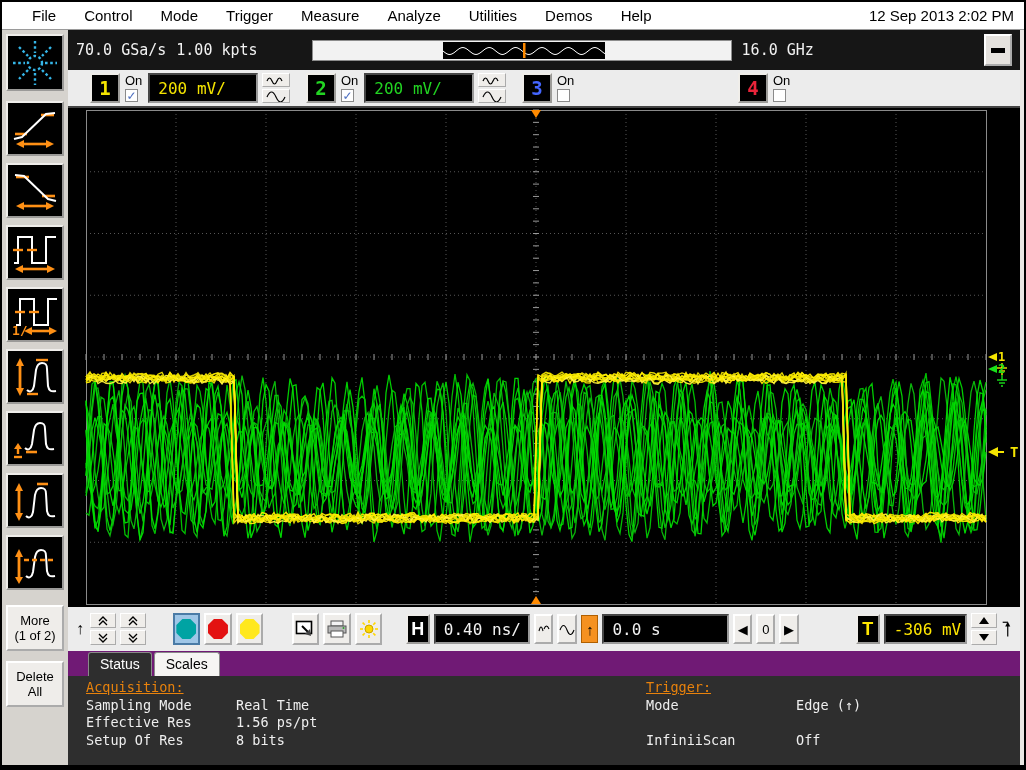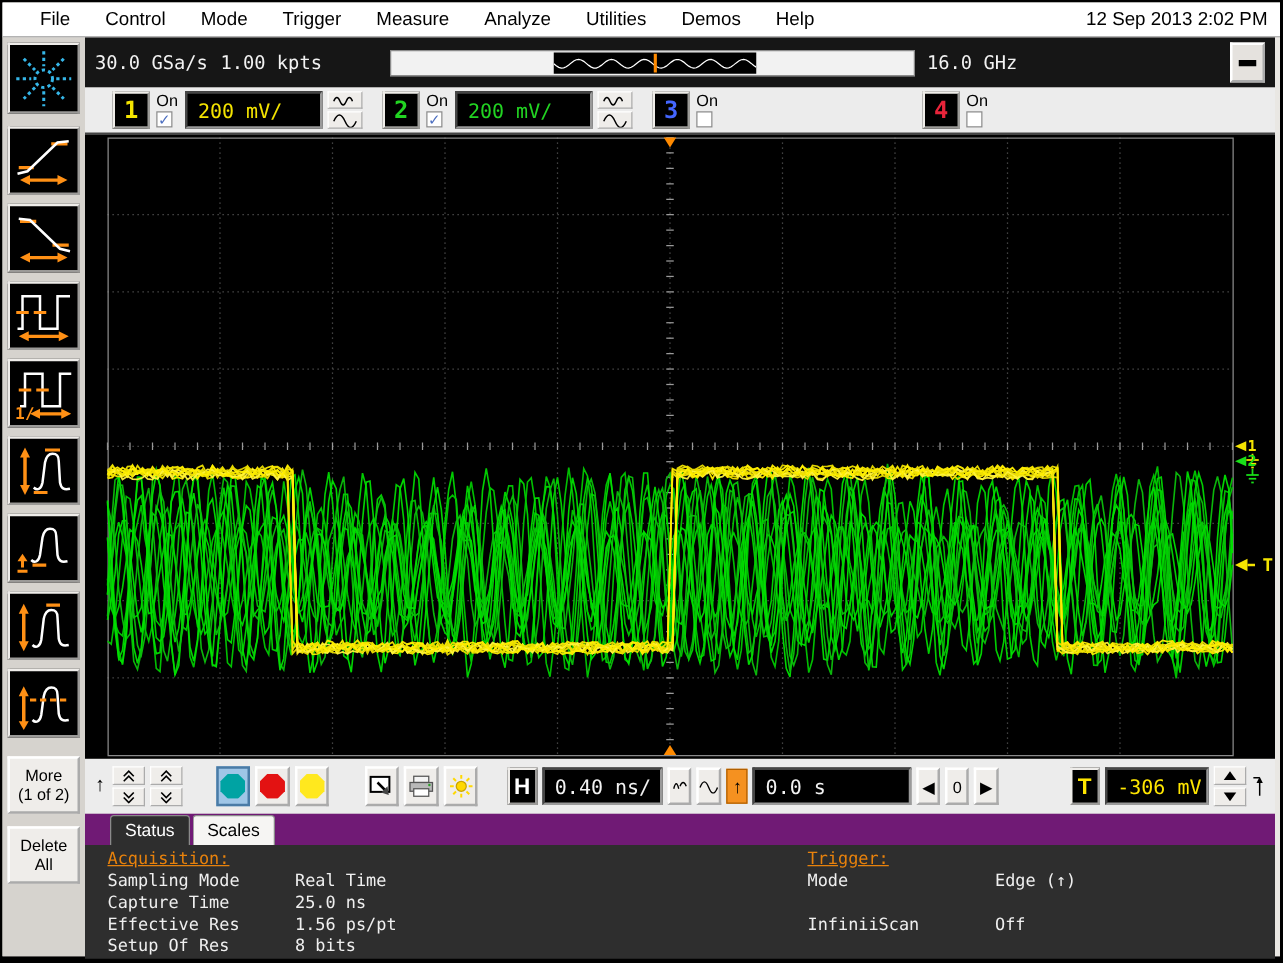--- a/index.html
+++ b/index.html
@@ -226,21 +226,21 @@
       </button>
       <button class="txt-btn">
         <span>Delete</span><br>
         <span>All</span>
       </button>
     </div>
 
     <div class="maincol">
 
       <div class="toolbar">
-        <span class="tb-text">30.0 GSa/s</span>
+        <span class="tb-text">70.0 GSa/s</span>
         <span class="tb-text">1.00 kpts</span>
         <div class="ov-track">
           <div class="ov-seg">
             <svg id="ov-svg" width="162" height="17">
                 <path d="M0,9 L0,9.0 L2,10.6 L4,11.9 L6,12.5 L8,12.3 L10,11.4 L12,10.0 L14,8.3 L16,6.8 L18,5.8 L20,5.5 L22,6.0 L24,7.1 L26,8.7 L28,10.3 L30,11.7 L32,12.4 L34,12.4 L36,11.6 L38,10.3 L40,8.7 L42,7.1 L44,6.0 L46,5.5 L48,5.8 L50,6.8 L52,8.4 L54,10.0 L56,11.4 L58,12.3 L60,12.5 L62,11.8 L64,10.6 L66,9.0 L68,7.4 L70,6.1 L72,5.5 L74,5.7 L76,6.6 L78,8.0 L80,9.7 L82,11.2 L84,12.2 L86,12.5 L88,12.0 L90,10.9 L92,9.3 L94,7.7 L96,6.3 L98,5.6 L100,5.6 L102,6.4 L104,7.7 L106,9.4 L108,10.9 L110,12.0 L112,12.5 L114,12.2 L116,11.1 L118,9.6 L120,8.0 L122,6.6 L124,5.7 L126,5.5 L128,6.2 L130,7.4 L132,9.0 L134,10.6 L136,11.9 L138,12.5 L140,12.3 L142,11.4 L144,9.9 L146,8.3 L148,6.8 L150,5.8 L152,5.5 L154,6.0 L156,7.2 L158,8.7 L160,10.4 L162,11.7" stroke="#fff" fill="none" stroke-width="1"></path>
                 <rect x="80" y="1" width="2.5" height="15" fill="#ff8a00"></rect>
               </svg>
           </div>
         </div>
         <span class="tb-text">16.0 GHz</span>
@@ -601,24 +601,20 @@
       </div>
 
       <div class="status-panel">
         <div class="stat-col left">
           <div class="stat-title">Acquisition:</div>
           <div class="srow">
               <span class="slabel">Sampling Mode</span>
               <span>Real Time</span>
             </div>
           <div class="srow">
-              <span class="slabel">Capture Time</span>
-              <span>25.0 ns</span>
-            </div>
-          <div class="srow">
               <span class="slabel">Effective Res</span>
               <span>1.56 ps/pt</span>
             </div>
           <div class="srow">
               <span class="slabel">Setup Of Res</span>
               <span>8 bits</span>
             </div>
         </div>
         <div class="stat-col">
           <div class="stat-title">Trigger:</div>

